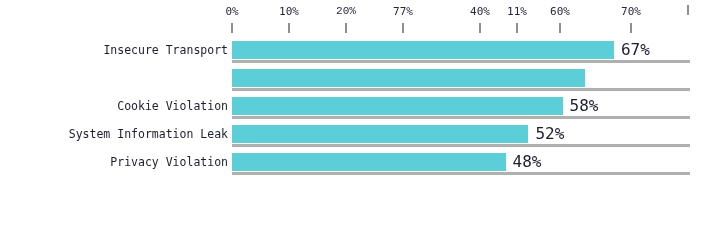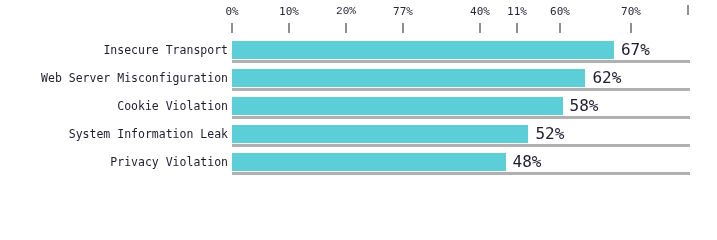--- a/index.html
+++ b/index.html
@@ -157,24 +157,22 @@
   <div id="plot-area">
       <div class="bar-row" style="top: 0px;">
         <div class="cat-label" style="color: rgb(29, 29, 48);">Insecure Transport</div>
         <div class="bar-track">
           <div class="bar-fill" style="width: 381.9px; background: rgb(91, 206, 216);"></div>
           <div class="bar-value" style="left: 381.9px; color: rgb(29, 29, 48);">67%</div>
         </div>
       </div>
       <div class="row-separator" style="top: 24px; background: rgb(176, 176, 176);"></div>
       <div class="bar-row" style="top: 28px;">
-        <div class="cat-label" style="color: rgb(29, 29, 48);">Web Server Misconfiguration</div>
         <div class="bar-track">
           <div class="bar-fill" style="width: 353.4px; background: rgb(91, 206, 216);"></div>
-          <div class="bar-value" style="left: 353.4px; color: rgb(29, 29, 48);">62%</div>
         </div>
       </div>
       <div class="row-separator" style="top: 52px; background: rgb(176, 176, 176);"></div>
       <div class="bar-row" style="top: 56px;">
         <div class="cat-label" style="color: rgb(29, 29, 48);">Cookie Violation</div>
         <div class="bar-track">
           <div class="bar-fill" style="width: 330.6px; background: rgb(91, 206, 216);"></div>
           <div class="bar-value" style="left: 330.6px; color: rgb(29, 29, 48);">58%</div>
         </div>
       </div>

